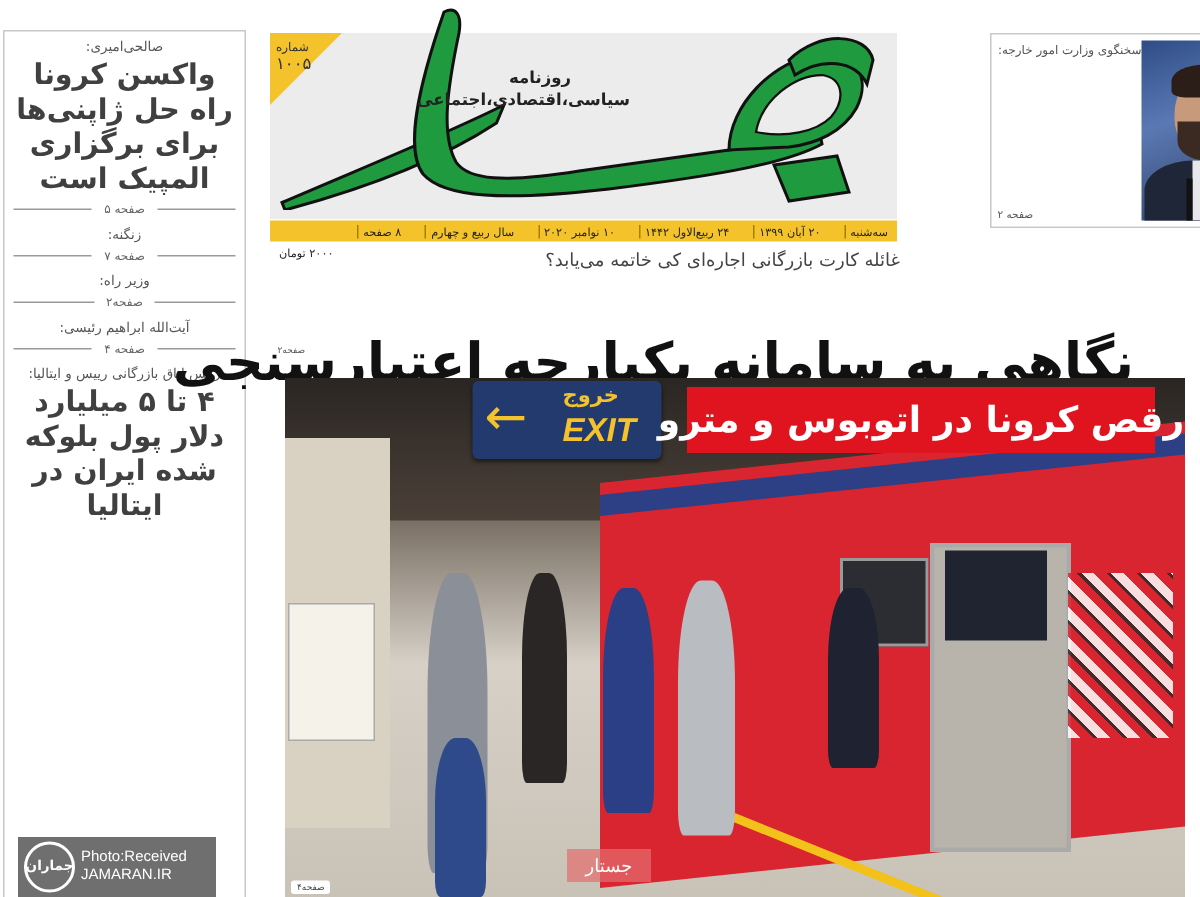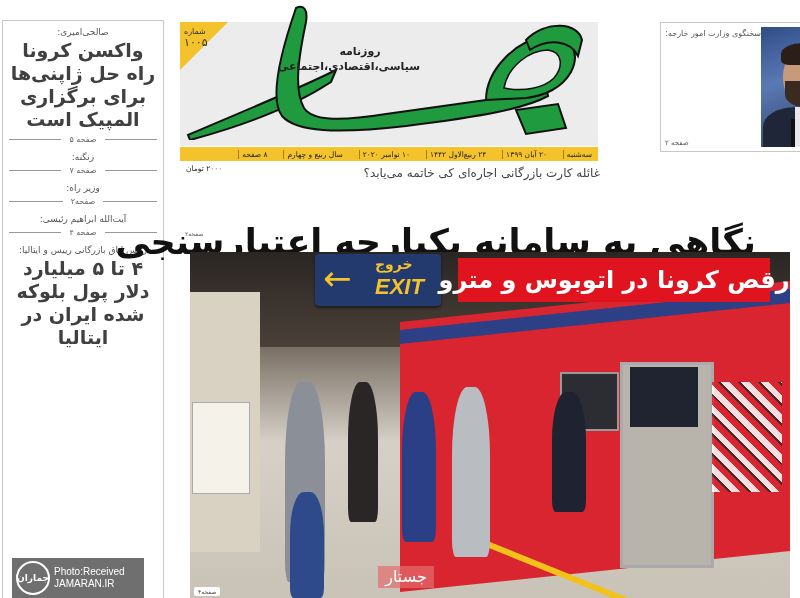--- a/index.html
+++ b/index.html
@@ -46,21 +46,21 @@
   .pattern{position:absolute;left:522px;top:130px;width:70px;height:110px;background:repeating-linear-gradient(45deg,#fff 0 6px,#d92530 6px 12px,#2a2a2a 12px 14px);opacity:.85;}
   .floor-line{position:absolute;left:300px;top:290px;width:300px;height:6px;background:#f2c21b;transform:rotate(22deg);transform-origin:left top;}
   .person{position:absolute;border-radius:40% 40% 10% 10%;}
   .exit-sign{position:absolute;left:125px;top:2px;width:126px;height:52px;background:#233a6e;border-radius:4px;box-shadow:0 2px 3px rgba(0,0,0,.5);}
   .exit-arrow{position:absolute;left:8px;top:4px;font-size:34px;color:#f4c22b;line-height:40px;direction:ltr;}
   .exit-fa{position:absolute;left:60px;top:2px;font-size:14px;color:#f4c22b;font-weight:bold;}
   .exit-en{position:absolute;left:60px;top:20px;font-size:22px;color:#f4c22b;font-weight:bold;direction:ltr;font-family:"Liberation Sans",sans-serif;font-style:italic;}
   .red-banner{position:absolute;left:268px;top:6px;width:312px;height:44px;background:#e0141f;display:flex;align-items:center;justify-content:center;}
   .red-banner span{color:#fff;font-weight:bold;font-size:24px;white-space:nowrap;}
   .photo-page{position:absolute;left:4px;bottom:2px;background:#fff;font-size:6px;color:#444;padding:1px 4px;border-radius:2px;}
-  .stamp{position:absolute;left:188px;bottom:10px;width:56px;height:22px;background:rgba(226,110,110,.7);color:#fff;font-size:16px;text-align:center;line-height:22px;}
+  .stamp{position:absolute;left:188px;bottom:10px;width:56px;height:22px;background:rgba(226,110,110,.7);color:#fff;font-size:12px;text-align:center;line-height:22px;}
   .watermark{position:absolute;left:12px;top:558px;width:132px;height:40px;background:rgba(70,70,70,.78);display:flex;align-items:center;gap:4px;direction:ltr;padding-left:4px;box-sizing:border-box;}
   .wm-logo{width:30px;height:30px;border-radius:50%;border:2px solid #fff;color:#fff;font-size:9px;display:flex;align-items:center;justify-content:center;font-weight:bold;}
   .wm-text{color:#fff;font-size:10px;line-height:12px;font-family:"Liberation Sans",sans-serif;}
 </style>
 </head>
 <body>
 
 <div class="left-col">
   <div class="story">
     <div class="kicker">صالحی‌امیری:</div>

